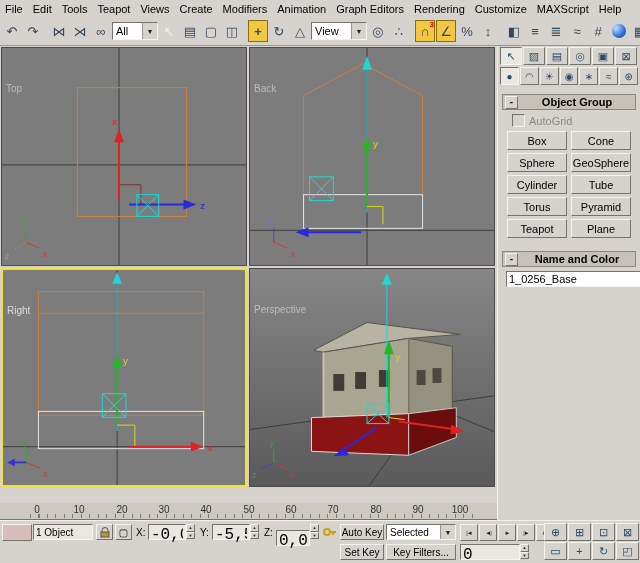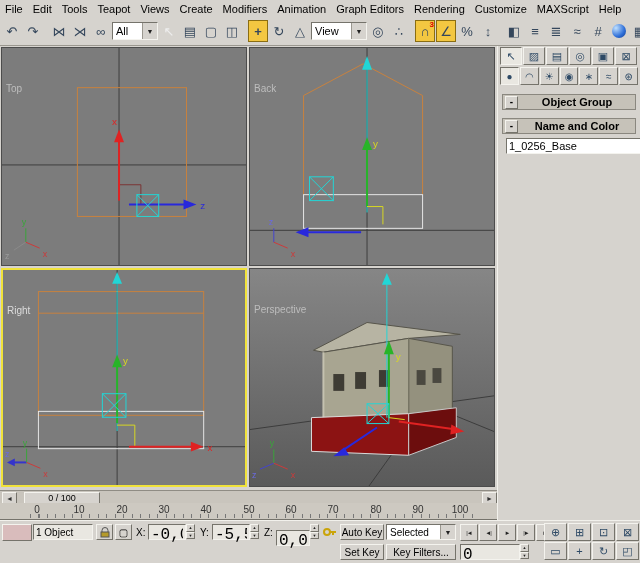--- a/index.html
+++ b/index.html
@@ -323,39 +323,50 @@
       <div class="pcat raised">∗</div>
       <div class="pcat raised">≈</div>
       <div class="pcat raised">⊛</div>
     </div>
 
     <div class="rollout">
       <div class="rhead">
         <span class="rminus raised">-</span>
         <span class="rtitle">Object Group</span>
       </div>
+      <div class="autogrid">
+        <span class="cbox sunken"></span>
+        <span>AutoGrid</span>
+      </div>
+      <div class="obgrid">
+        <div class="obtn raised">Box</div>
+        <div class="obtn raised">Cone</div>
+        <div class="obtn raised">Sphere</div>
+        <div class="obtn raised">GeoSphere</div>
+        <div class="obtn raised">Cylinder</div>
+        <div class="obtn raised">Tube</div>
+        <div class="obtn raised">Torus</div>
+        <div class="obtn raised">Pyramid</div>
+        <div class="obtn raised">Teapot</div>
+        <div class="obtn raised">Plane</div>
+      </div>
     </div>
 
     <div class="rollout">
       <div class="rhead">
         <span class="rminus raised">-</span>
         <span class="rtitle">Name and Color</span>
       </div>
       <div class="namerow">
         <input class="nameinput" value="1_0256_Base" style="">
 
       </div>
     </div>
   </div>
 
-  <div class="timeslider abs">
-    <div class="tarrow raised" style="left:2px">◄</div>
-    <div class="tslide raised">0 / 100</div>
-    <div class="tarrow raised" style="left:482px">►</div>
-  </div>
 
   <div class="ruler abs">
     <span class="rtick" style="left:24px">0</span>
     <span class="rtick" style="left:66px">10</span>
     <span class="rtick" style="left:109px">20</span>
     <span class="rtick" style="left:151px">30</span>
     <span class="rtick" style="left:193px">40</span>
     <span class="rtick" style="left:236px">50</span>
     <span class="rtick" style="left:278px">60</span>
     <span class="rtick" style="left:320px">70</span>

